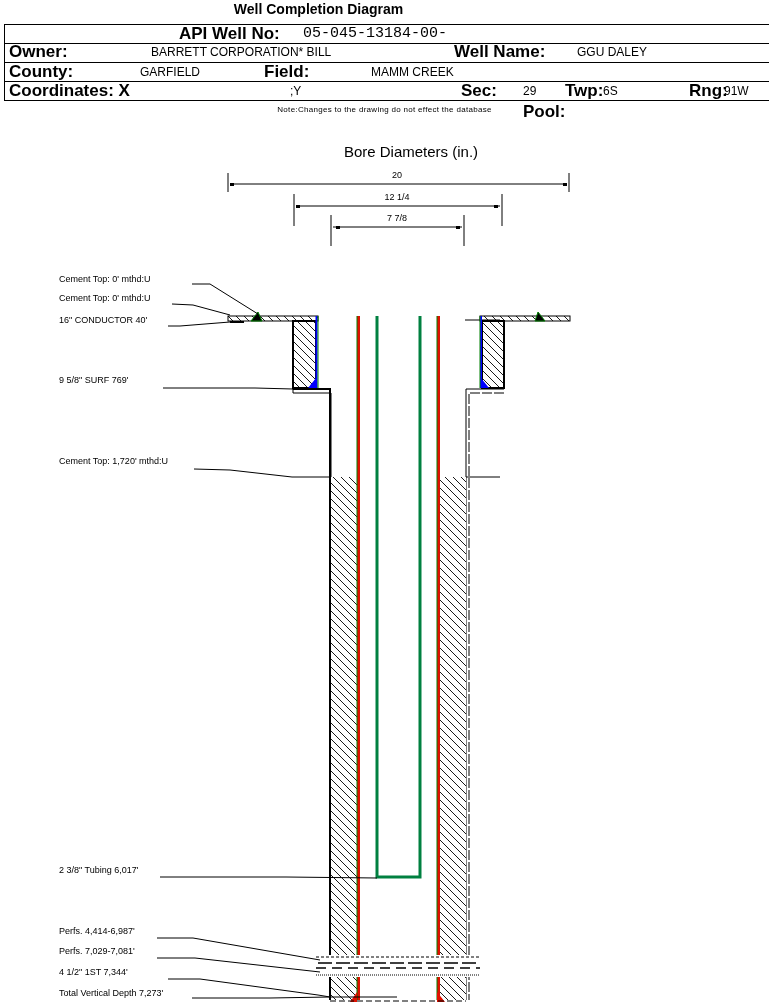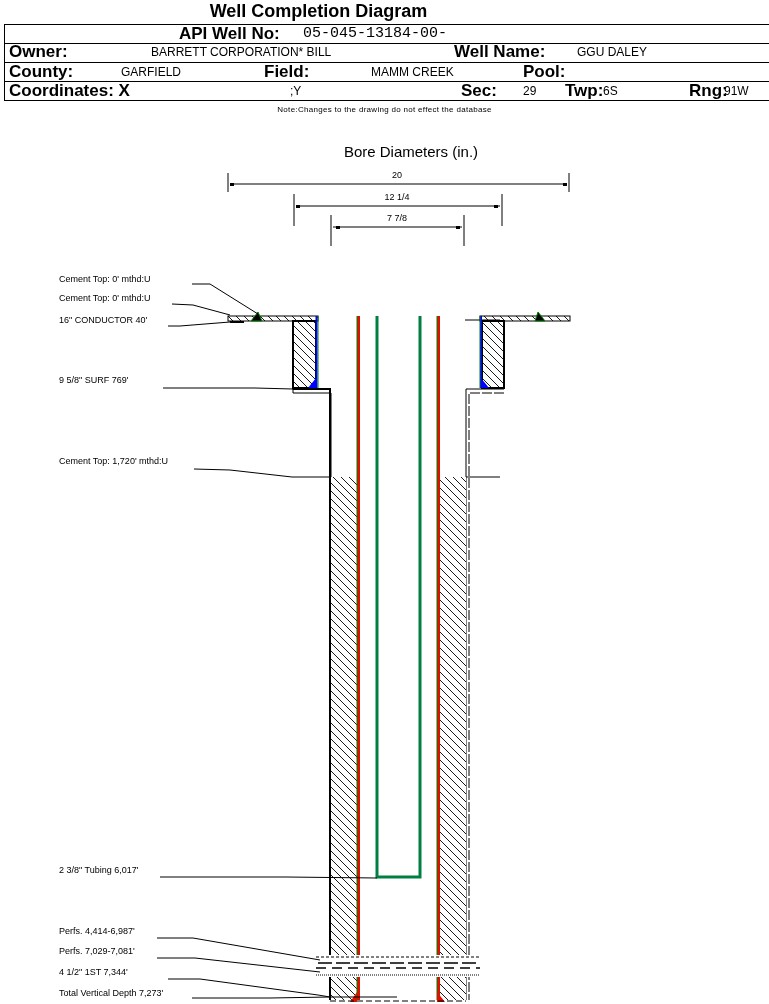--- a/index.html
+++ b/index.html
@@ -1,19 +1,19 @@
 <!DOCTYPE html>
 <html><head>
 <meta charset="utf-8">
 <style>
   html, body { margin: 0; padding: 0; background: #ffffff; }
   body { width: 769px; height: 1004px; position: relative; overflow: hidden;
          font-family: "Liberation Sans", sans-serif; color: #000; }
   .title { position: absolute; left: 0; width: 637px; top: 1px; text-align: center;
-           font-weight: bold; font-size: 18px; }
+           font-weight: bold; font-size: 14px; }
   .hdr { position: absolute; left: 4px; top: 24px; width: 780px; height: 75px;
          border: 1px solid #000; border-right: none; }
   .row { position: absolute; left: 0; right: 0; height: 18px; border-bottom: 1px solid #000; }
   .row:last-child { border-bottom: none; }
   .lbl { position: absolute; font-weight: bold; font-size: 17px; top: 0; line-height: 18px; white-space: nowrap; }
   .val { position: absolute; font-size: 12px; top: 1px; line-height: 17px; white-space: nowrap; }
   .val.big { font-size: 15px; top: 0; font-family: Liberation Mono, monospace; }
   .note { position: absolute; top: 105px; left: 0; width: 769px; text-align: center;
           font-size: 8px; letter-spacing: 0.3px; }
   svg#diagram { position: absolute; left: 0; top: 0; }
@@ -32,24 +32,24 @@
     <span class="val big" style="left:298px;">05-045-13184-00-</span>
   </div>
   <div class="row" style="top:18px;height:19px;">
     <span class="lbl" style="left:4px;">Owner:</span>
     <span class="val" style="left:146px;">BARRETT CORPORATION* BILL</span>
     <span class="lbl" style="left:449px;">Well Name:</span>
     <span class="val" style="left:572px;">GGU DALEY</span>
   </div>
   <div class="row" style="top:38px;">
     <span class="lbl" style="left:4px;">County:</span>
-    <span class="val" style="left:116px;text-align:right;">GARFIELD</span>
+    <span class="val" style="left:135px;text-align:right;">GARFIELD</span>
     <span class="lbl" style="left:259px;">Field:</span>
     <span class="val" style="left:366px;">MAMM CREEK</span>
-    <span class="lbl" style="left:518px;">Pool:</span>
+    <span class="lbl" style="left:518px;margin-top:40px;">Pool:</span>
     <span class="val" style="left:580px;"></span>
   </div>
   <div class="row" style="top:57px;">
     <span class="lbl" style="left:4px;">Coordinates: X</span>
     <span class="val" style="left:140px;"></span>
     <span class="val" style="left:285px;">;Y</span>
     <span class="val" style="left:300px;"></span>
     <span class="lbl" style="left:456px;">Sec:</span>
     <span class="val" style="left:518px;">29</span>
     <span class="lbl" style="left:560px;">Twp:</span>

